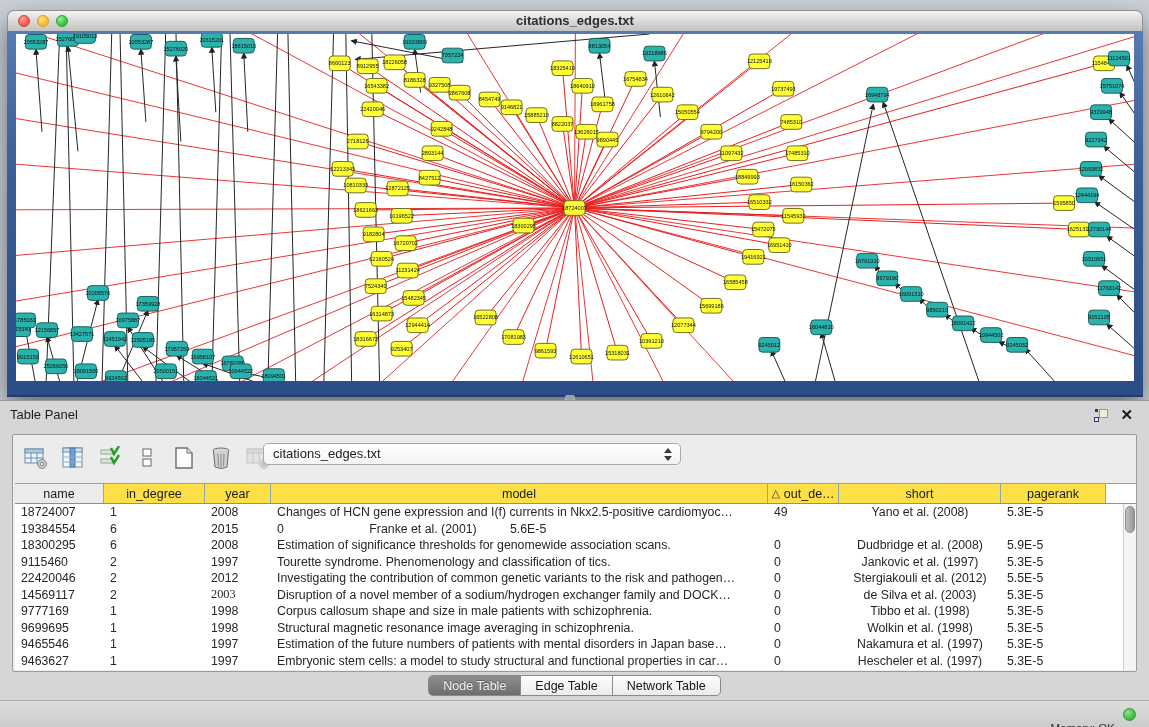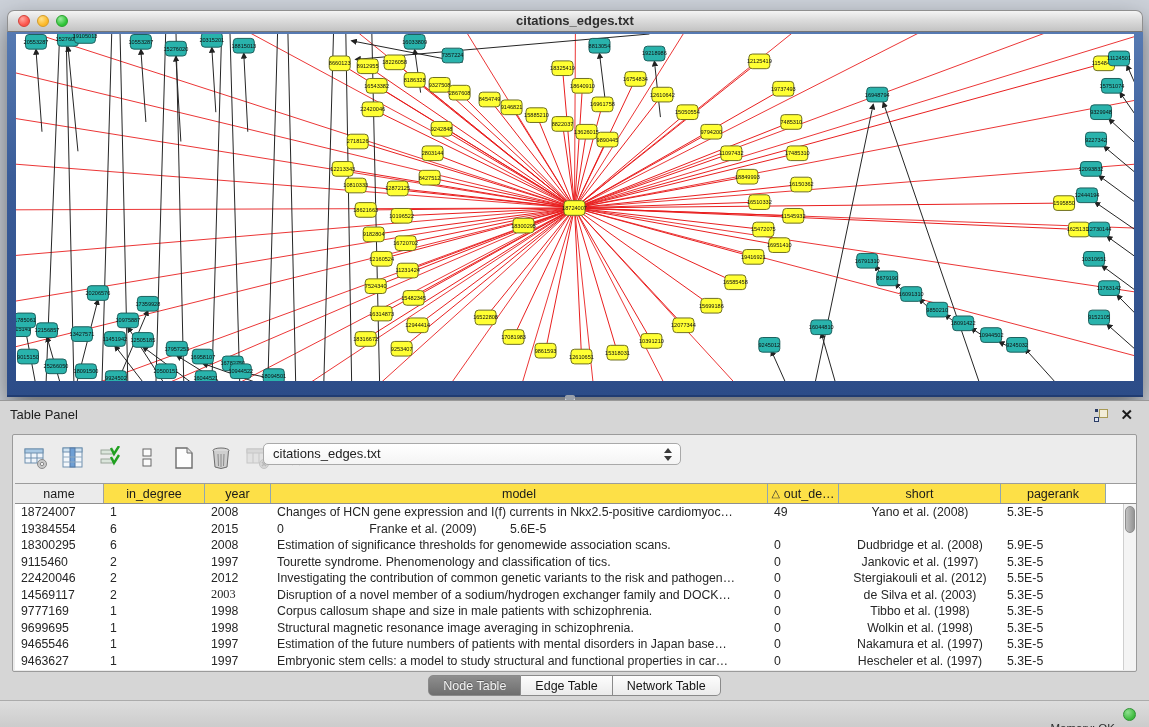--- a/index.html
+++ b/index.html
@@ -833,21 +833,21 @@
             <div class="td td-title" style="width: 497px;">Changes of HCN gene expression and I(f) currents in Nkx2.5-positive cardiomyoc…</div>
             <div class="td td-out_degree" style="width: 71px;">49</div>
             <div class="td td-short" style="width: 162px;">Yano et al. (2008)</div>
             <div class="td td-pagerank" style="width: 105px;">5.3E-5</div>
           </div>
           <div class="tr">
             <div class="td td-name" style="width: 89px;">19384554</div>
             <div class="td td-in_degree" style="width: 101px;">6</div>
             <div class="td td-year" style="width: 66px;">2015</div>
             <div class="td td-out_degree" style="width: 71px;">0</div>
-            <div class="td td-short" style="width: 162px;">Franke et al. (2009)</div>
+            <div class="td td-short" style="width: 162px;">Franke et al. (2001)</div>
             <div class="td td-pagerank" style="width: 105px;">5.6E-5</div>
           </div>
           <div class="tr">
             <div class="td td-name" style="width: 89px;">18300295</div>
             <div class="td td-in_degree" style="width: 101px;">6</div>
             <div class="td td-year" style="width: 66px;">2008</div>
             <div class="td td-title" style="width: 497px;">Estimation of significance thresholds for genomewide association scans.</div>
             <div class="td td-out_degree" style="width: 71px;">0</div>
             <div class="td td-short" style="width: 162px;">Dudbridge et al. (2008)</div>
             <div class="td td-pagerank" style="width: 105px;">5.9E-5</div>

